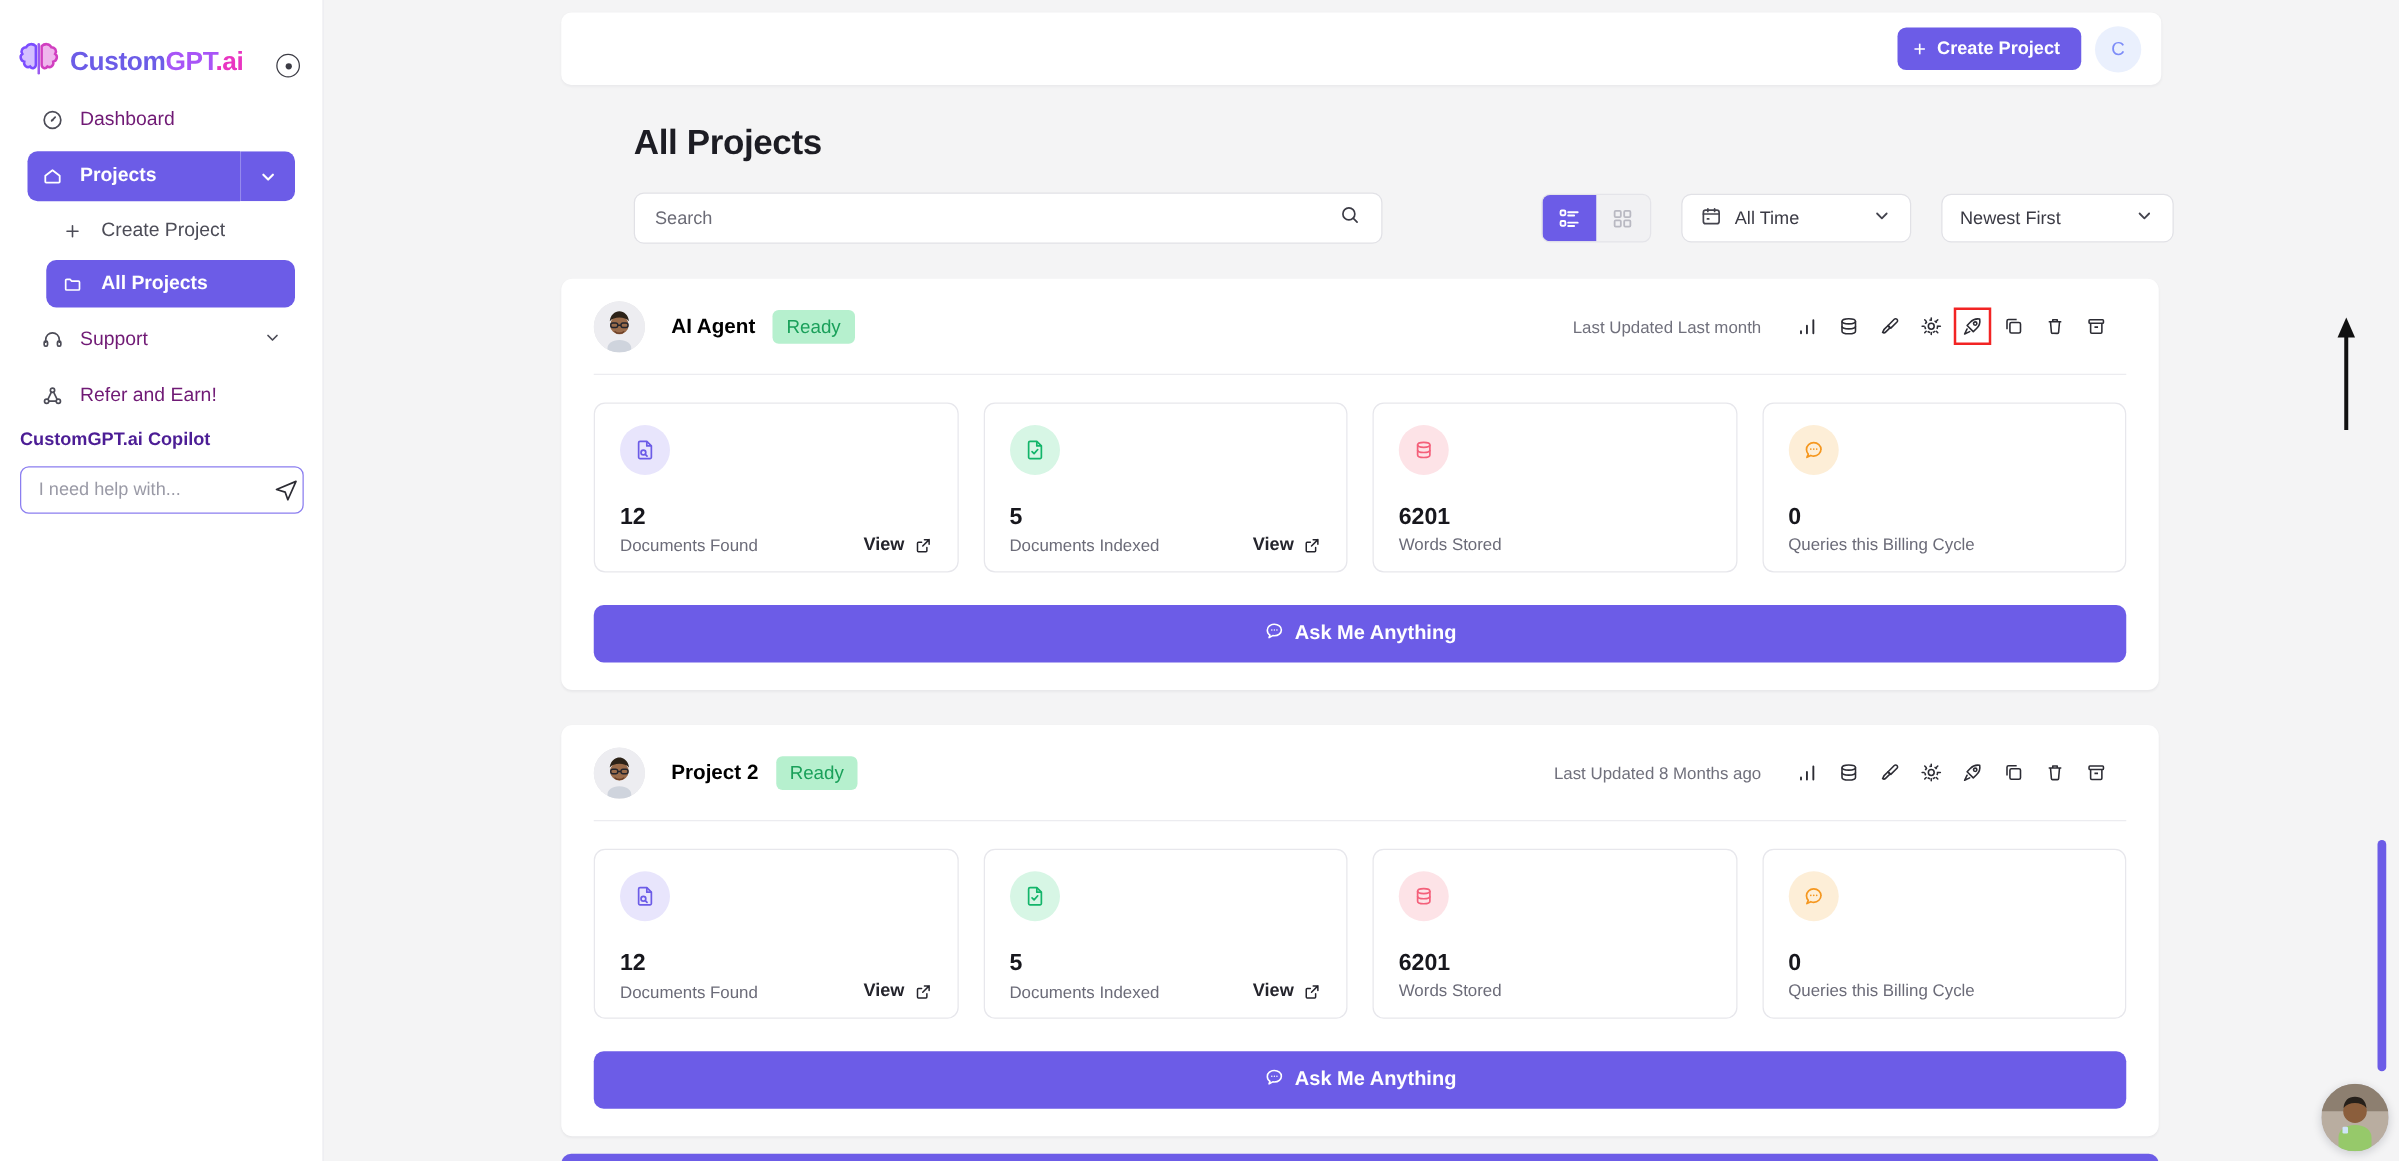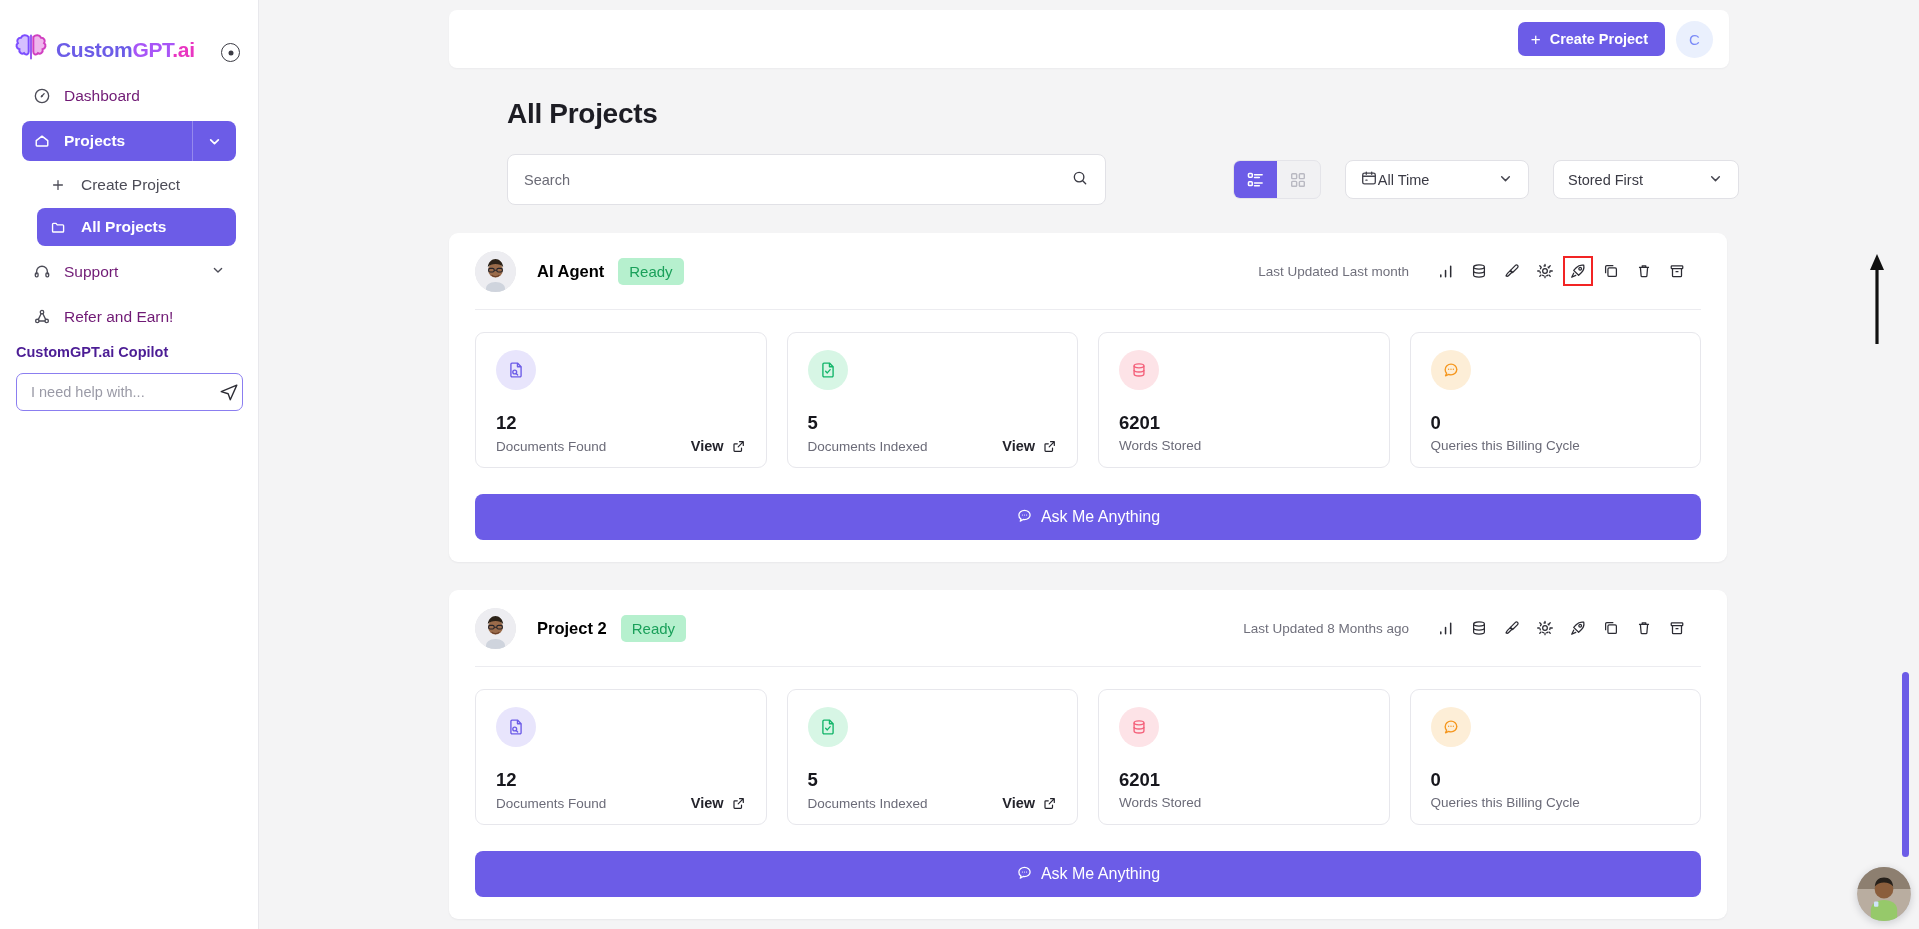--- a/index.html
+++ b/index.html
@@ -105,37 +105,37 @@
     display: flex; align-items: center; justify-content: center;
     color: #7c8cf8; font-size: 15px; cursor: pointer;
   }
 
   .content { position: absolute; left: 190px; top: 80px; width: 1290px; }
 
   .page-title { font-size: 28px; font-weight: bold; color: #1d1d24; letter-spacing: -0.3px; margin: 18px 0 0 58px; }
 
   .filters { display: flex; align-items: center; margin: 24px 0 0 58px; }
   .search {
-    width: 628px; height: 51px; background: #fff; border: 1px solid #e1e1e6;
+    width: 628px; height: 41px; background: #fff; border: 1px solid #e1e1e6;
     border-radius: 8px; display: flex; align-items: center; padding: 0 16px;
   }
   .search input {
     border: 0; outline: 0; flex: 1; font-size: 14.5px; color: #2a2a33;
     font-family: "Liberation Sans", sans-serif; background: transparent;
   }
   .search input::placeholder { color: #6b6b76; }
   .toggle-group {
     margin-left: 127px; display: flex; background: #f1f1f3;
     border: 1px solid #e4e4e9; border-radius: 7px; overflow: hidden; height: 39px;
   }
   .toggle-btn { width: 45px; display:flex; align-items:center; justify-content:center; cursor:pointer; }
   .toggle-btn.on { background: #6c5ce7; }
   .select-box {
     margin-left: 24px; height: 39px; background: #fff; border: 1px solid #e1e1e6;
-    border-radius: 8px; display: flex; align-items: center; 
+    border-radius: 8px; display: flex; align-items: center; gap: 10px;
     padding: 0 14px; font-size: 14.5px; color: #3a3a44; cursor: pointer;
   }
   .select-box.time { width: 192px; }
   .select-box.sort { width: 194px; }
   .select-box .lbl { flex: 1; }
 
   
   .project-card {
     background: #fff; border-radius: 9px; margin: 28px 0 0 0;
     width: 1278px; position: relative;
@@ -178,21 +178,21 @@
   .stat-row { display: flex; align-items: center; margin-top: 4px; }
   .stat-lbl { font-size: 13.5px; color: #6b6b78; }
   .view-link {
     margin-left: auto; display: flex; align-items: center; gap: 7px;
     font-size: 14.5px; font-weight: bold; color: #24242c; cursor: pointer;
   }
 
   .ask-btn {
     background: #6c5ce7; color: #fff; height: 46px; margin: 0 26px 22px 26px;
     border-radius: 8px; display: flex; align-items: center; justify-content: center;
-    gap: 8px; font-size: 16px; font-weight: normal; cursor: pointer;
+    gap: 8px; font-size: 16px; font-weight: bold; cursor: pointer;
   }
 
   
   .anno-arrow { position: absolute; left: 1608px; top: 252px; width: 20px; height: 92px; z-index: 40; pointer-events:none; }
 
   
   .main-scroll {
     position: absolute; right: 10px; top: 672px; width: 7px; height: 185px;
     background: #6c5ce7; border-radius: 4px; cursor: pointer;
   }
@@ -368,21 +368,21 @@
           </span>
           <span class="lbl">All Time</span>
           <span>
             <svg viewBox="0 0 20 20" width="17" height="17" fill="none" stroke="#44444e" stroke-width="1.7" stroke-linecap="round" stroke-linejoin="round">
                 <path d="M5.5 8 10 12.5 14.5 8"></path>
               </svg>
           </span>
         </div>
 
         <div class="select-box sort">
-          <span class="lbl">Stored First</span>
+          <span class="lbl">Newest First</span>
           <span>
             <svg viewBox="0 0 20 20" width="17" height="17" fill="none" stroke="#44444e" stroke-width="1.7" stroke-linecap="round" stroke-linejoin="round">
                 <path d="M5.5 8 10 12.5 14.5 8"></path>
               </svg>
           </span>
         </div>
       </div>
 
       <div class="project-card" style="margin-left:0">
         <div class="pc-head">

